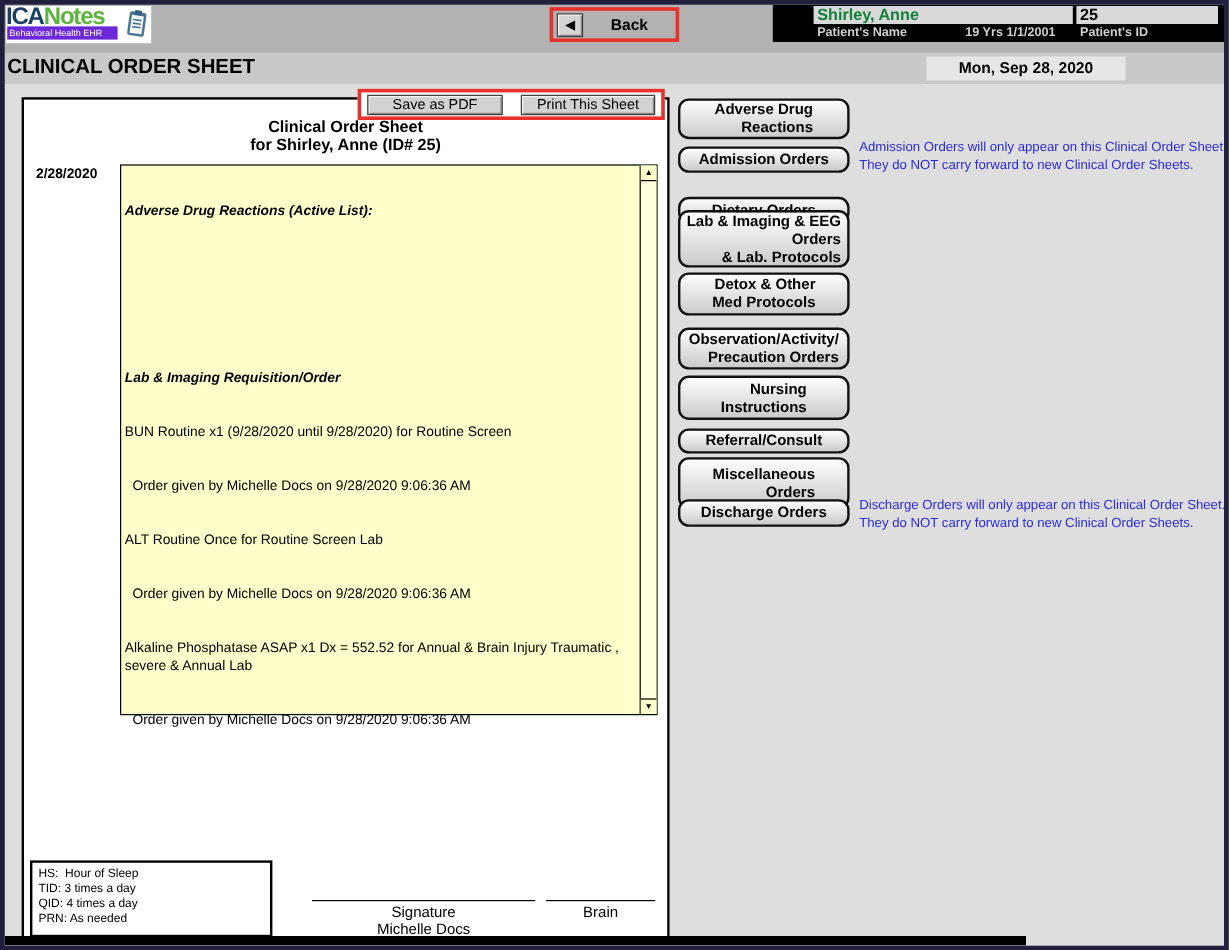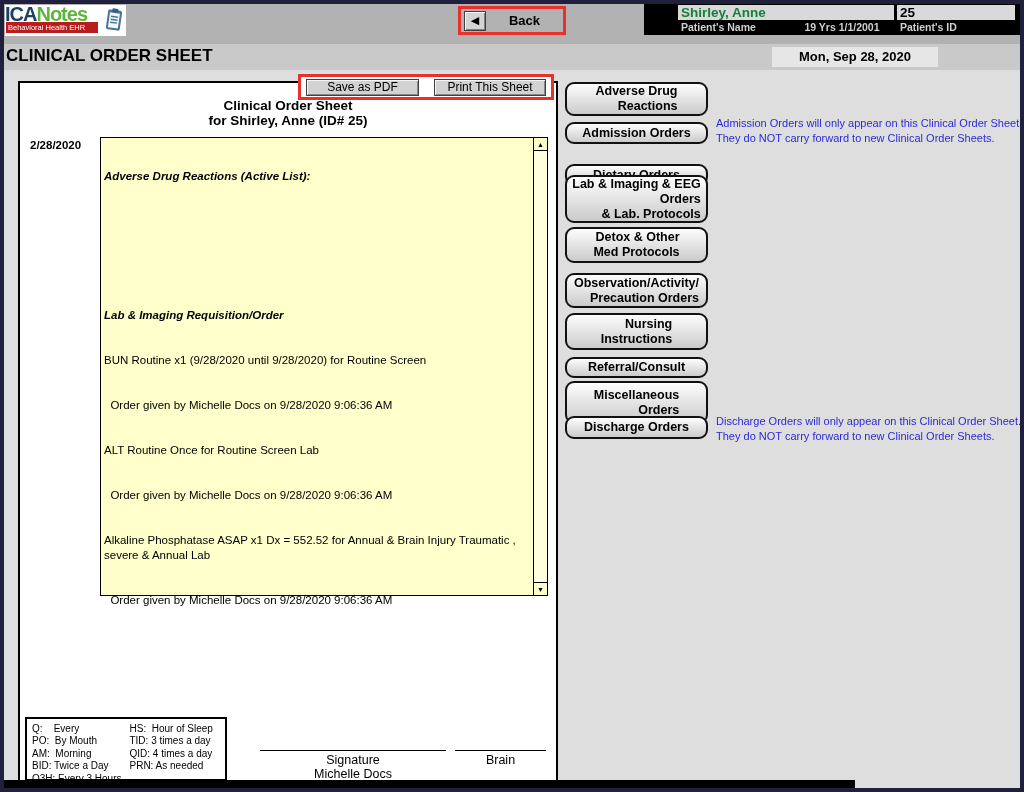--- a/index.html
+++ b/index.html
@@ -10,21 +10,21 @@
     border:4px solid #20203c;
     position:relative;
     overflow:hidden;
   }
   
   .header { position:absolute; left:0; top:0; width:1016px; height:40px; background:#b2b2b2; }
   .logo-box { position:absolute; left:1px; top:1px; width:121px; height:31px; background:#fff; overflow:hidden; }
   .logo-text { position:absolute; left:0px; top:-2px; font-size:20px; font-weight:bold; letter-spacing:-1px; }
   .logo-ica { color:#1c3f63; }
   .logo-notes { color:#5cb53c; }
-  .logo-tagline { position:absolute; left:1px; top:17px; width:92px; font-size:7.5px; color:#fff; background:#b91c1c; padding:1px 2px; }
+  .logo-tagline { position:absolute; left:1px; top:17px; width:92px; font-size:7.5px; color:#fff; background:#6d28d9; padding:1px 2px; }
   .clipboard { position:absolute; right:3px; top:3px; }
   .back-wrap { position:absolute; left:454px; top:2px; width:108px; height:29px; border:3px solid #e8312a; background:#b2b2b2; display:flex; align-items:center; }
   .back-square { width:22px; height:20px; margin-left:3px; background:#d4d4d4; border:1px solid #404040; box-shadow: inset 1px 1px 0 #f8f8f8, inset -1px -1px 0 #808080; display:flex; align-items:center; justify-content:center; font-size:11px; color:#000; cursor:pointer; }
   .back-label { flex:1; text-align:center; font-weight:bold; font-size:13px; color:#000; cursor:pointer; }
   .patient-strip { position:absolute; left:640px; top:0; width:376px; height:31px; background:#000; }
   .pname-box { position:absolute; left:34px; top:1px; width:216px; height:15px; background:#d9d9d9; font-size:13.5px; font-weight:bold; padding-left:3px; line-height:15px; color:#15803d; }
   .pid-box { position:absolute; left:253px; top:1px; width:118px; height:15px; background:#d9d9d9; font-size:13.5px; font-weight:bold; padding-left:3px; line-height:15px; color:#000; }
   .plabel { position:absolute; top:17px; font-size:10.5px; font-weight:bold; color:#cfcfcf; }
   .plabel-name { left:37px; }
   .plabel-age { left:146px; width:104px; text-align:center; }
@@ -144,25 +144,20 @@
           <div>  Order given by Michelle Docs on 9/28/2020 9:06:36 AM</div>
         </div>
       </div>
       <div class="scrollbar">
         <div class="scroll-btn scroll-up">▲</div>
         <div class="scroll-btn scroll-down">▼</div>
       </div>
     </div>
 
     <div class="legend-box">
-      <div class="legend-col">Q:    Every
-PO:  By Mouth
-AM:  Morning
-BID: Twice a Day
-Q3H: Every 3 Hours</div>
       <div class="legend-col">HS:  Hour of Sleep
 TID: 3 times a day
 QID: 4 times a day
 PRN: As needed</div>
     </div>
 
     <div class="sig-block">
       <div class="sig-line"></div>
       <div class="sig-label">Signature</div>
       <div class="sig-name">Michelle Docs</div>

